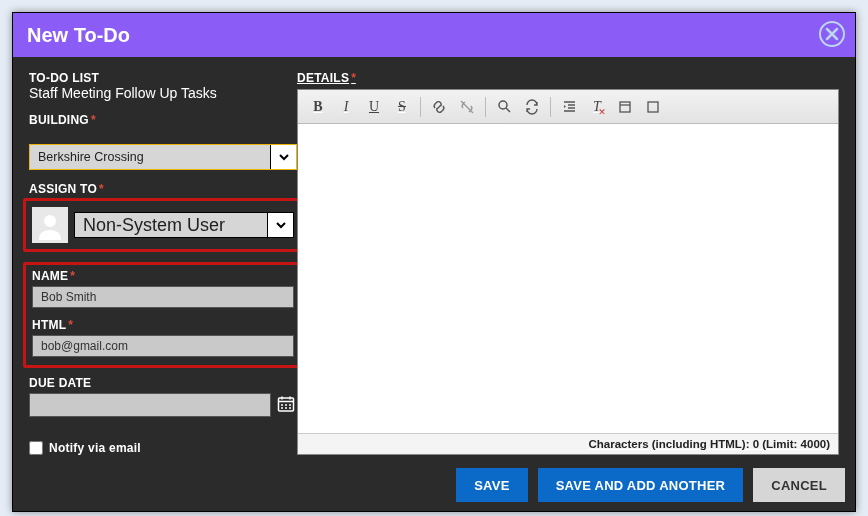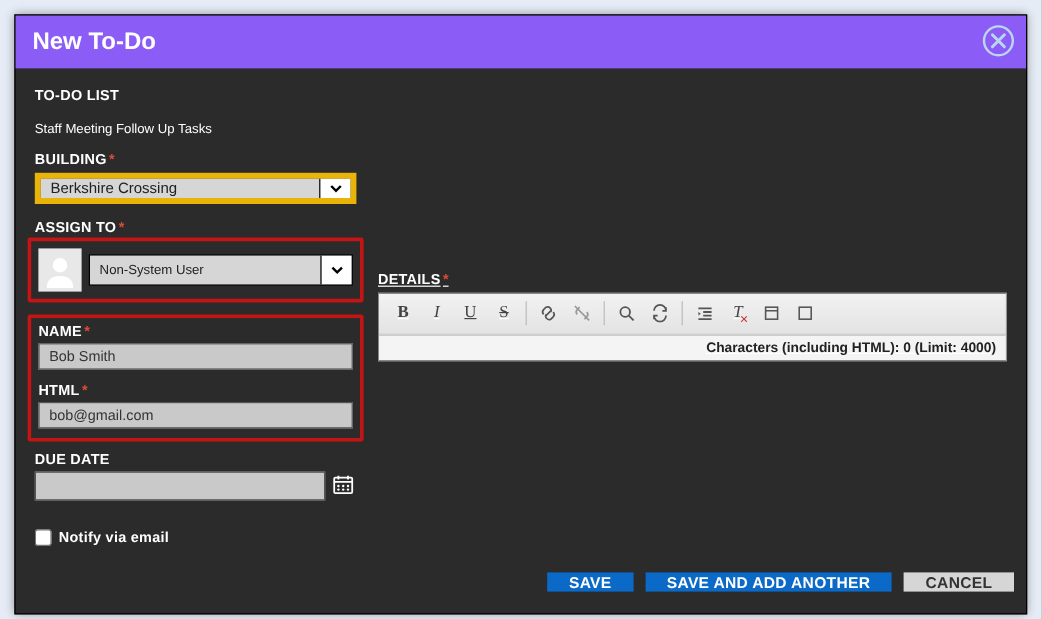--- a/index.html
+++ b/index.html
@@ -12,51 +12,50 @@
   .modal-header {
     background: #8b5cf6; color: #fff; height: 44px; display: flex; align-items: center;
     padding: 16px 14px; font-weight: bold; font-size: 20px;
     position: relative;
   }
   .close-btn {
     position: absolute; right: 8px; top: 6px; width: 30px; height: 30px; cursor: pointer;
   }
   .close-btn svg { width: 30px; height: 30px; }
   .modal-body {
-    flex: 1; display: flex; padding: 14px 16px 4px 16px; gap: 18px; color: #fff;
+    flex: 1; display: flex; padding: 14px 16px 4px 16px; color: #fff;
     font-size: 12px;
-    align-items: center;
   }
   .col-left { width: 268px; display: flex; flex-direction: column; }
   .col-right { flex: 1; display: flex; flex-direction: column; text-decoration: underline; }
   .field-group { margin-bottom: 12px; }
   .label { font-weight: bold; font-size: 12px; letter-spacing: .02em; }
   .ast { color: #d94b39; font-weight: bold; padding-left: 2px; }
-  .static-value { font-size: 11px; margin-top: 16px; }
-  .select-row { margin-top: 4px; display: flex; border: 5px solid #eab308; height: 26px; }
+  .static-value { font-size: 14px; margin-top: 0; }
+  .select-row { margin-top: 17px; display: flex; border: 1px solid #eab308; height: 26px; }
   .select-row .sel-display {
     flex: 1; background: #d6d6d6; color: #222; font-size: 12.5px; padding: 0 8px;
     display: flex; align-items: center;
   }
   .select-row .sel-btn {
     width: 26px; background: #fff; border-left: 1px solid #000; display: flex; align-items: center;
     justify-content: center; cursor: pointer;
   }
   .highlight-box {
     border: 3px solid #c41414; padding: 4px 6px 6px 6px; margin: 2px -6px 8px -6px;
     border-radius: 2px;
   }
   .hl-assign { padding: 6px; }
   .assign-row { display: flex; align-items: center; gap: 6px; }
   .avatar {
     width: 36px; height: 36px; background: #e8e8e8; display: flex; align-items: center; justify-content: center;
   }
   .assign-select { flex: 1; display: flex; border: 1px solid #000; height: 26px; }
   .assign-select .sel-display {
-    flex: 1; background: #d6d6d6; color: #222; font-size: 11px; padding: 0 8px;
+    flex: 1; background: #d6d6d6; color: #222; font-size: 18px; padding: 0 8px;
     display: flex; align-items: center;
   }
   .assign-select .sel-btn {
     width: 26px; background: #fff; border-left: 1px solid #000; display: flex; align-items: center;
     justify-content: center; cursor: pointer;
   }
   .text-input {
     width: 100%; height: 22px; margin-top: 3px; background: #c9c9c9; border: 1px solid #555;
     color: #333; font-size: 12px; padding: 0 8px;
   }
@@ -86,21 +85,21 @@
   .editor-area { flex: 1; background: #fff; }
   .char-count {
     font-size: 11.5px; color: #222; text-align: right; padding: 4px 8px; background: #f4f4f4;
     border-top: 1px solid #ccc; font-weight: bold;
   }
   .modal-footer {
     height: 52px; display: flex; align-items: center; justify-content: flex-end;
     padding: 0 10px; gap: 10px;
   }
   .btn {
-    height: 16px; padding: 0 18px; font-weight: bold; font-size: 13px; cursor: pointer;
+    height: 34px; padding: 0 18px; font-weight: bold; font-size: 13px; cursor: pointer;
     display: flex; align-items: center; border: none; letter-spacing: .02em;
   }
   .btn-primary { background: #0b69c7; color: #fff; }
   .btn-secondary { background: #d6d6d6; color: #333; }
 </style>
 </head>
 <body>
 
 <div class="modal">
 

